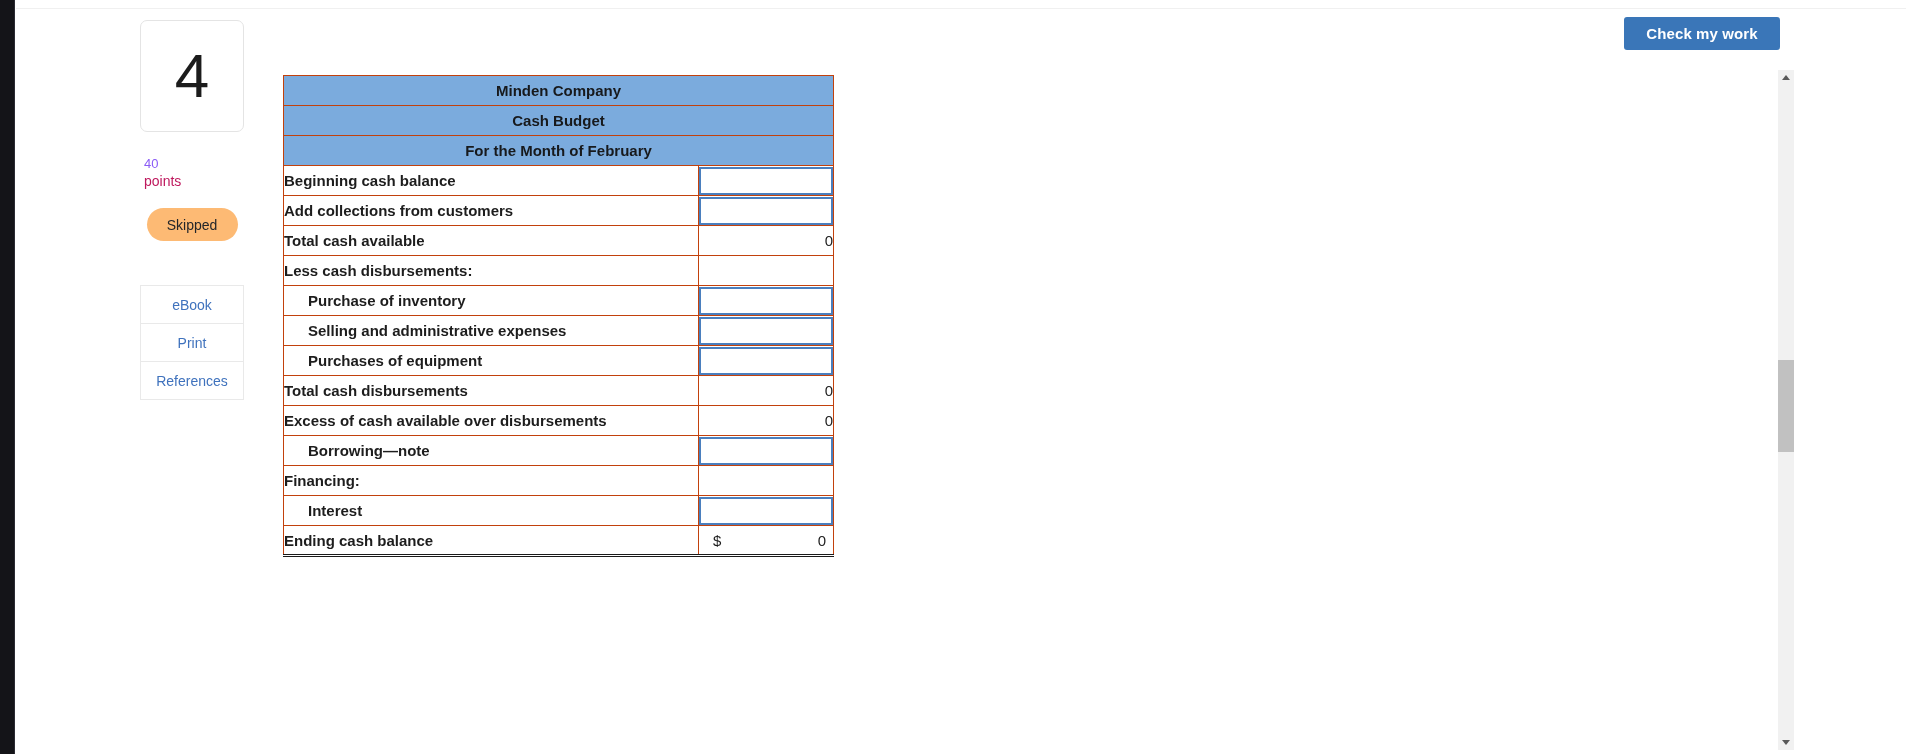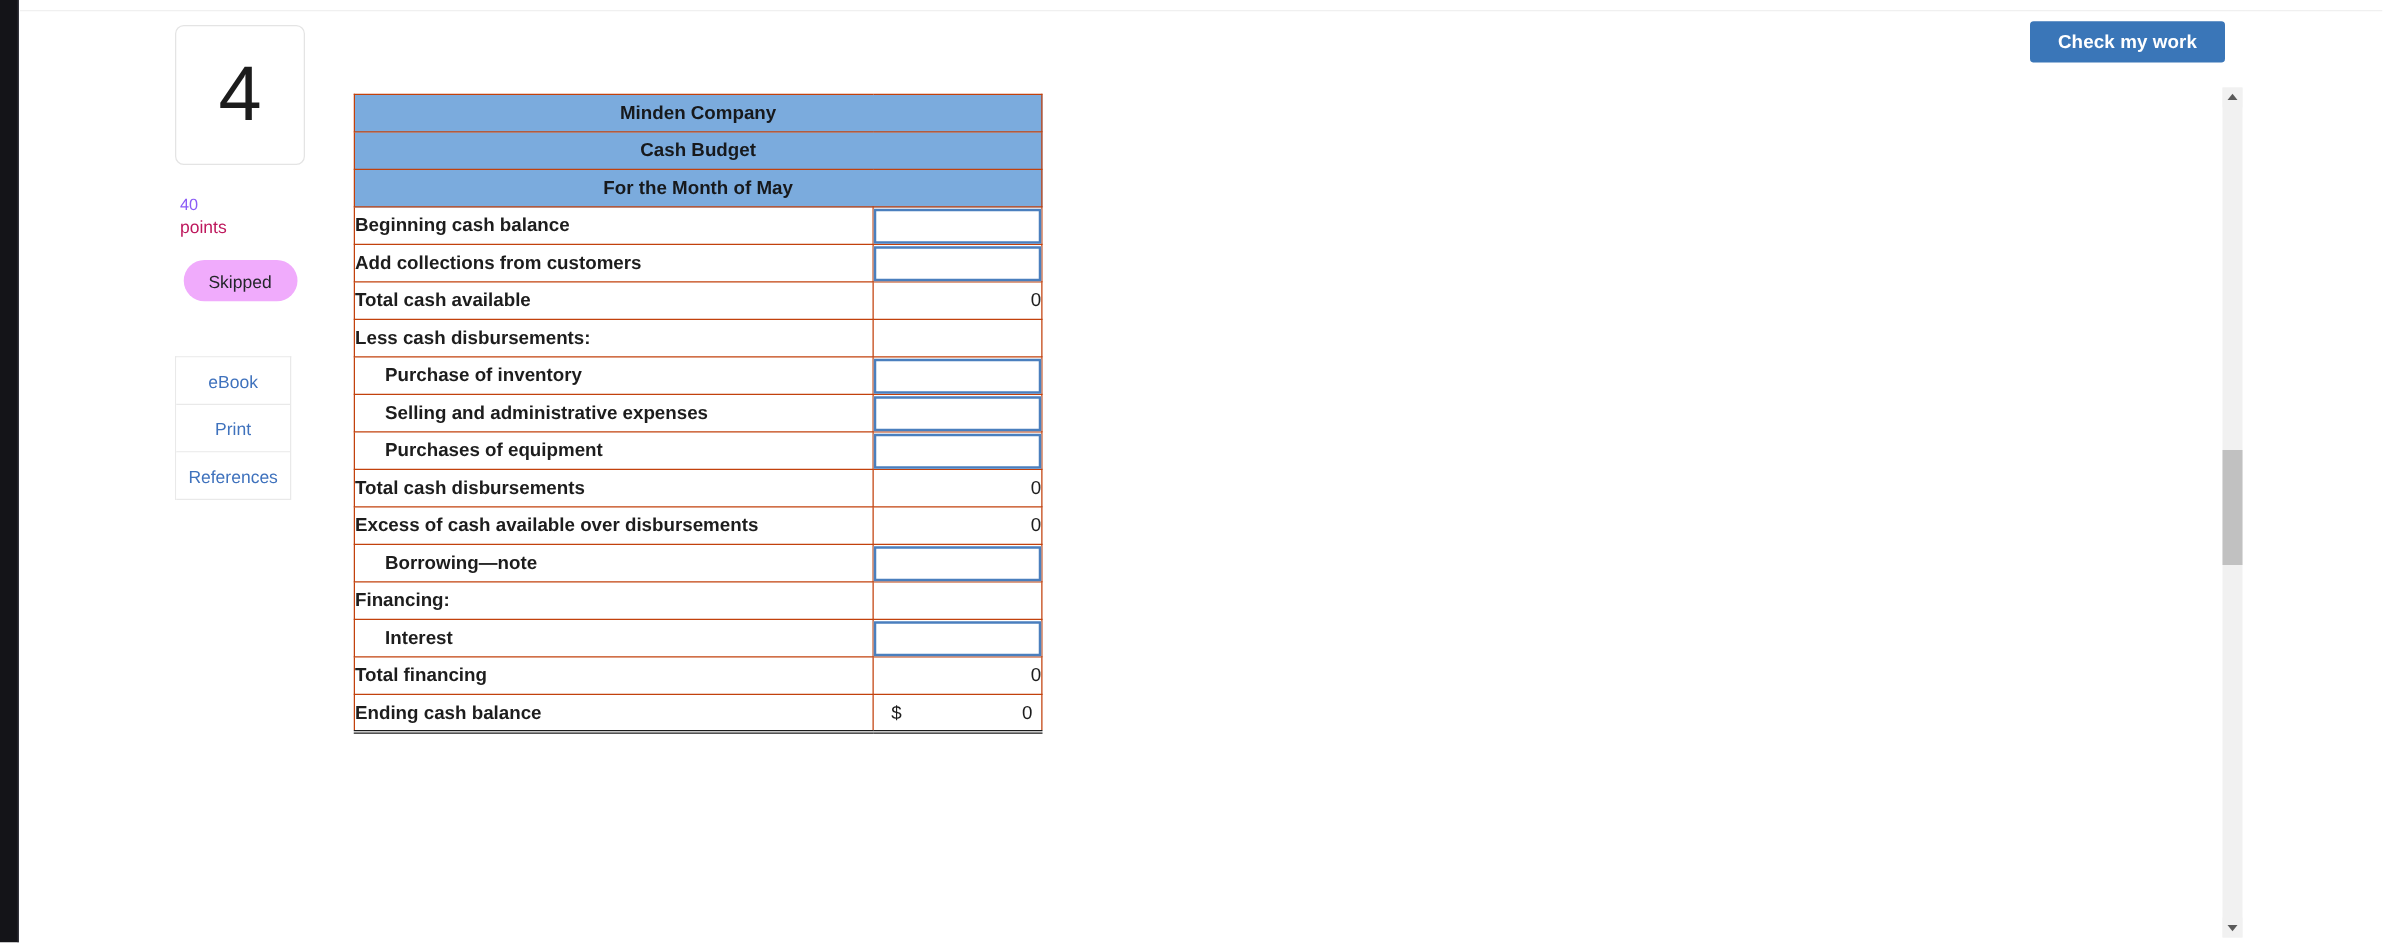--- a/index.html
+++ b/index.html
@@ -83,32 +83,32 @@
   }
   .points-label {
     font-size: 14px;
     color: #be185d;
     line-height: 1.35;
   }
   .status-badge {
     display: block;
     margin: 17px auto 0 auto;
     width: 91px; height: 33px;
-    background: #f0abfc;
+    background: #fdba74;
     color: #23262a;
     border: none;
     border-radius: 17px;
     font-family: "Liberation Sans", sans-serif;
     font-size: 14px;
     cursor: pointer;
     padding: 0;
   }
   .link-stack {
     margin-top: 44px;
-    width: 93px;
+    width: 104px;
     border: 1px solid #e9e9e9;
     border-bottom: none;
     background: #ffffff;
   }
   .link-stack .link-btn {
     display: block;
     width: 100%;
     height: 38px;
     background: #ffffff;
     border: none;
@@ -292,21 +292,21 @@
       </colgroup>
       <tbody>
 
         <tr>
           <td class="title-cell" colspan="2">Minden Company</td>
         </tr>
         <tr>
           <td class="title-cell" colspan="2">Cash Budget</td>
         </tr>
         <tr>
-          <td class="title-cell" colspan="2">For the Month of May</td>
+          <td class="title-cell" colspan="2">For the Month of February</td>
         </tr>
 
         <tr>
           <td class="label-cell">Beginning cash balance</td>
           <td class="input-cell">
             <span class="corner-flag"></span>
             <input class="answer-input" type="text" value="" style="">
           </td>
         </tr>
 
@@ -377,24 +377,20 @@
 
 
         <tr>
           <td class="label-cell indent">Interest</td>
           <td class="input-cell">
             <span class="corner-flag"></span>
             <input class="answer-input" type="text" value="" style="">
           </td>
         </tr>
 
-        <tr>
-          <td class="label-cell">Total financing</td>
-          <td class="value-cell">0</td>
-        </tr>
 
         <tr class="grand-total">
           <td class="label-cell">Ending cash balance</td>
           <td class="value-cell with-currency">
             <span class="money-row">
               <span>$</span>
               <span>0</span>
             </span>
           </td>
         </tr>

